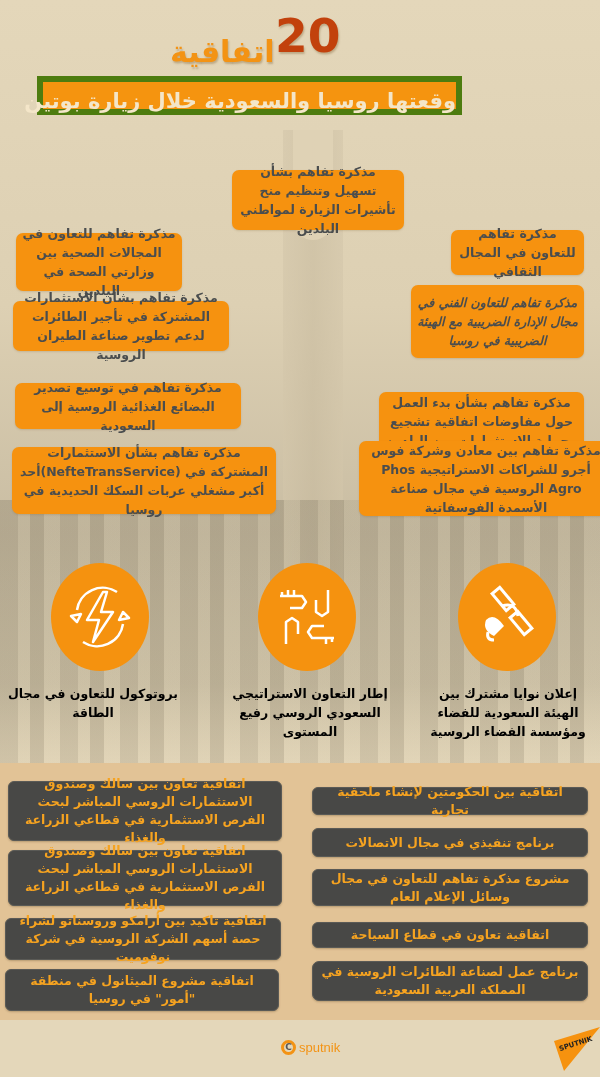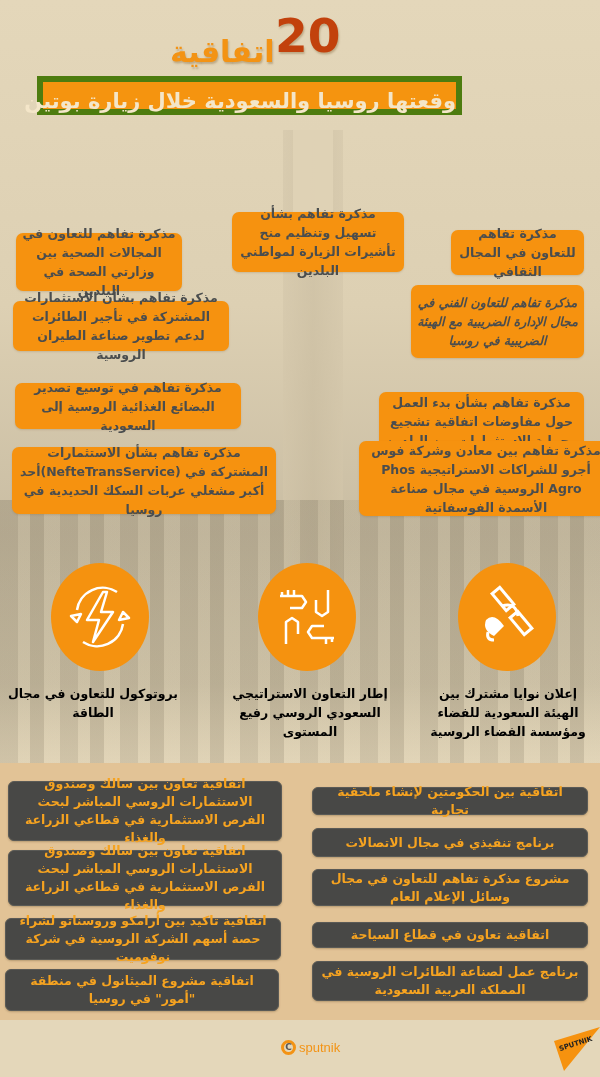--- a/index.html
+++ b/index.html
@@ -130,21 +130,21 @@
   <div class="tower-hole"></div>
   <div class="city"></div>
 </div>
 <div class="bottom-bg"></div>
 <div class="footer-bg"></div>
 
 <div class="title-num">20</div>
 <div class="title-word">اتفاقية</div>
 <div class="subtitle-bar">وقعتها روسيا والسعودية خلال زيارة بوتين</div>
 
-<div class="obox" style="left:232px; top:170px; width:172px; height:60px;margin-top:42px;">
+<div class="obox" style="left:232px; top:170px; width:172px; height:60px;">
   <span>مذكرة تفاهم بشأن تسهيل وتنظيم منح تأشيرات الزيارة لمواطني البلدين</span>
 </div>
 <div class="obox" style="left:16px; top:233px; width:166px; height:58px;">
   <span>مذكرة تفاهم للتعاون في المجالات الصحية بين وزارتي الصحة في البلدين</span>
 </div>
 <div class="obox" style="left:451px; top:230px; width:133px; height:45px;">
   <span>مذكرة تفاهم للتعاون في المجال الثقافي</span>
 </div>
 <div class="obox" style="left:13px; top:301px; width:216px; height:50px;">
   <span>مذكرة تفاهم بشأن الاستثمارات المشتركة في تأجير الطائرات لدعم تطوير صناعة الطيران الروسية</span>
@@ -222,21 +222,21 @@
 </div>
 <div class="dbox" style="left:312px; top:828px; width:276px; height:29px;align-items:center;">
   <span>برنامج تنفيذي في مجال الاتصالات</span>
 </div>
 <div class="dbox" style="left:312px; top:869px; width:276px; height:37px;">
   <span>مشروع مذكرة تفاهم للتعاون في مجال وسائل الإعلام العام</span>
 </div>
 <div class="dbox" style="left:312px; top:922px; width:276px; height:26px;">
   <span>اتفاقية تعاون في قطاع السياحة</span>
 </div>
-<div class="dbox" style="left:312px; top:961px; width:276px; height:40px;">
+<div class="dbox" style="left:312px; top:961px; width:276px; height:40px;border-radius:7px;">
   <span>برنامج عمل لصناعة الطائرات الروسية في المملكة العربية السعودية</span>
 </div>
 
 <div class="copyright">
   <div class="copy-icon">C</div>
   <span class="copy-text">sputnik</span>
 </div>
 <svg class="logo-flag" viewBox="0 0 48 46">
   <polygon points="2,16 48,2 12,46" fill="#f6920f"></polygon>
   <text x="6" y="22" font-size="7" font-weight="bold" fill="#222" transform="rotate(-18 20 18)" font-family="DejaVu Sans, sans-serif">SPUTNIK</text>

